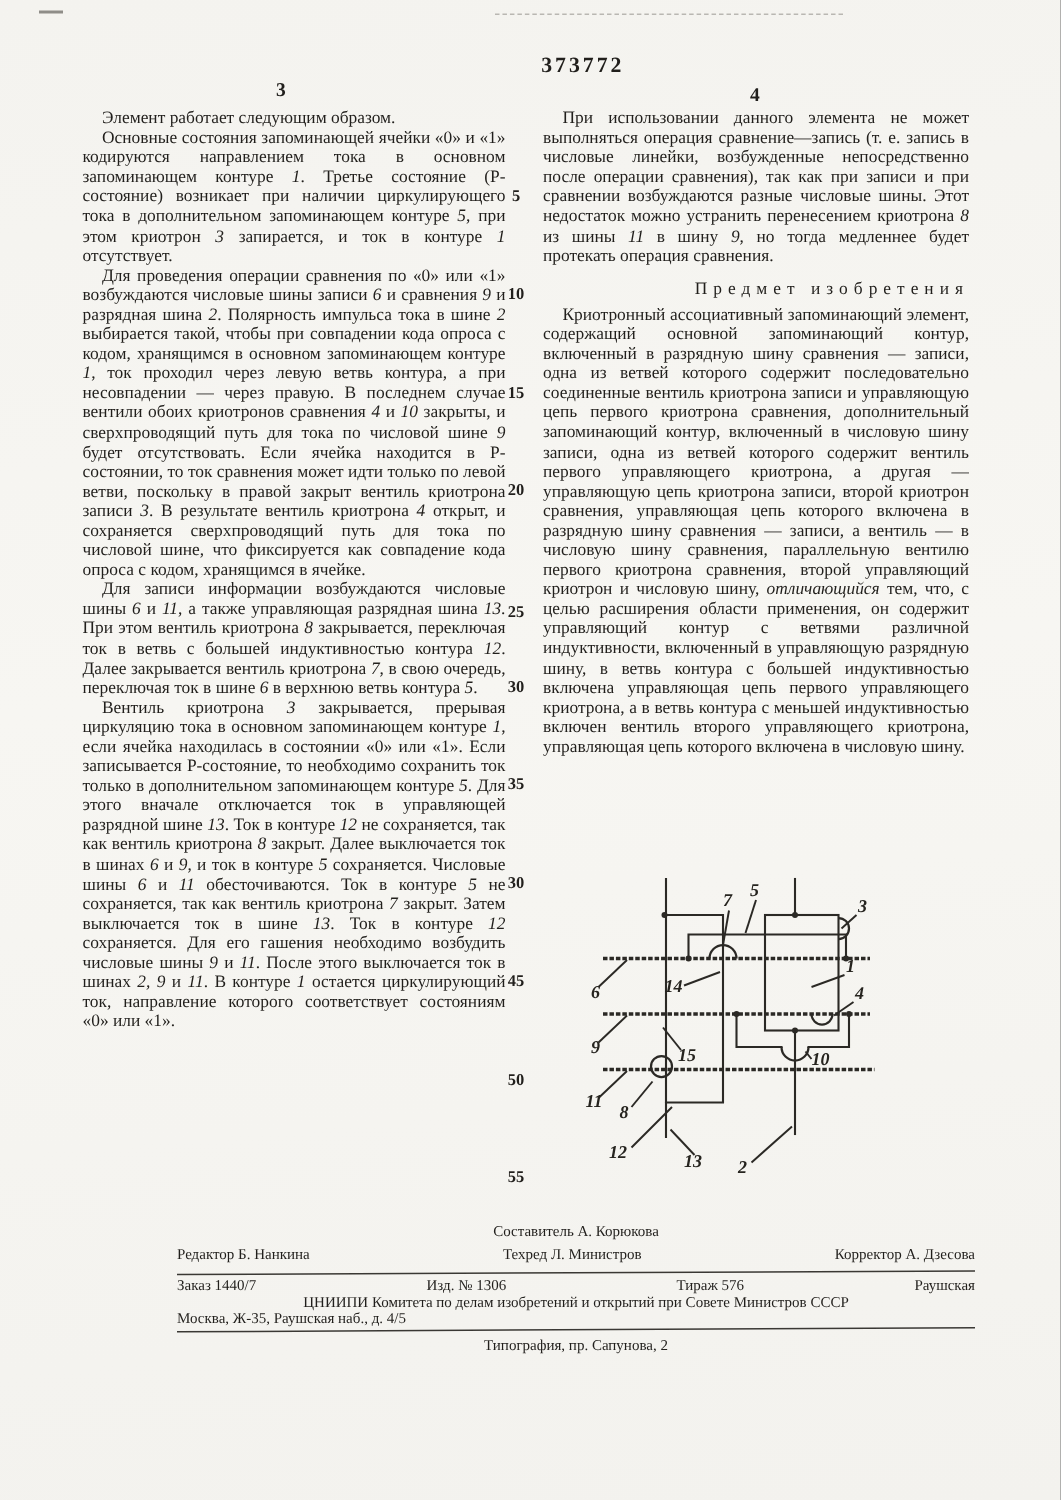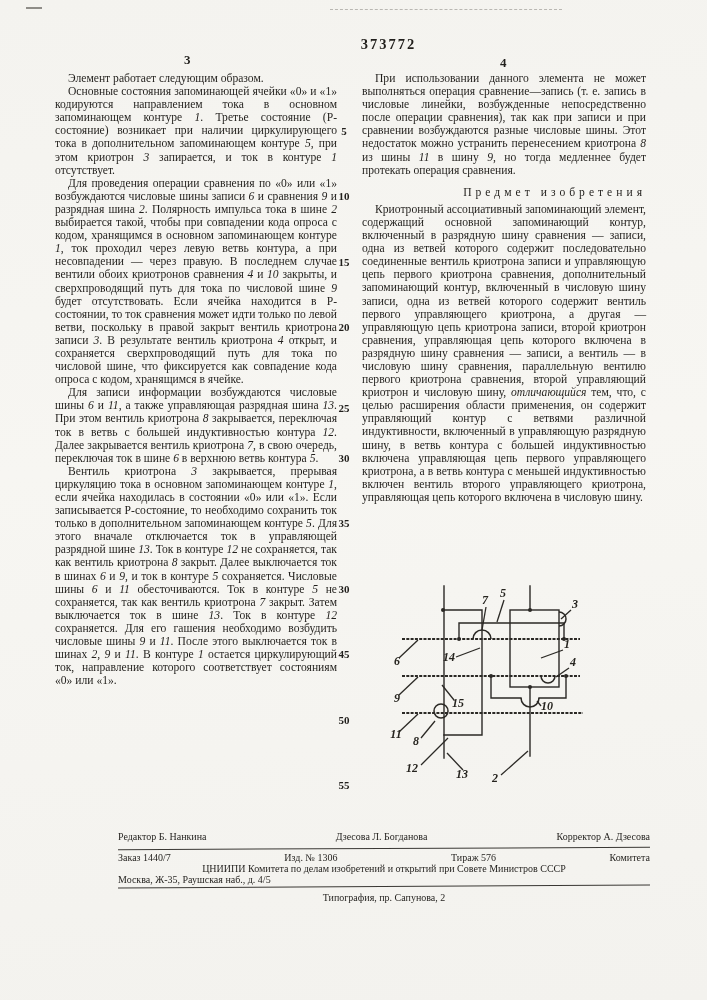--- a/index.html
+++ b/index.html
@@ -162,30 +162,31 @@
           <text x="157" y="130" text-anchor="middle" class="fig-label">10</text>
           <text x="6" y="158" text-anchor="middle" class="fig-label">11</text>
           <text x="26" y="165" text-anchor="middle" class="fig-label">8</text>
           <text x="22" y="192" text-anchor="middle" class="fig-label">12</text>
           <text x="72" y="198" text-anchor="middle" class="fig-label">13</text>
           <text x="105" y="202" text-anchor="middle" class="fig-label">2</text>
         </g>
     </svg>
   </div>
 
+  <div class="footer footer-compiler">Составитель А. Корюкова</div>
   <div class="footer footer-row footer-editors">
     <span>Редактор Б. Нанкина</span>
-    <span>Дзесова Л. Богданова</span>
+    <span>Техред Л. Министров</span>
     <span>Корректор А. Дзесова</span>
   </div>
   <div class="rule rule-1"></div>
   <div class="footer footer-row footer-order">
     <span>Заказ 1440/7</span>
     <span>Изд. № 1306</span>
     <span>Тираж 576</span>
-    <span>Комитета</span>
+    <span>Раушская</span>
   </div>
   <div class="footer footer-org">ЦНИИПИ Комитета по делам изобретений и открытий при Совете Министров СССР</div>
   <div class="footer footer-addr">Москва, Ж-35, Раушская наб., д. 4/5</div>
   <div class="rule rule-2"></div>
   <div class="footer footer-print">Типография, пр. Сапунова, 2</div>
 
 </div>
 
 </body></html>

